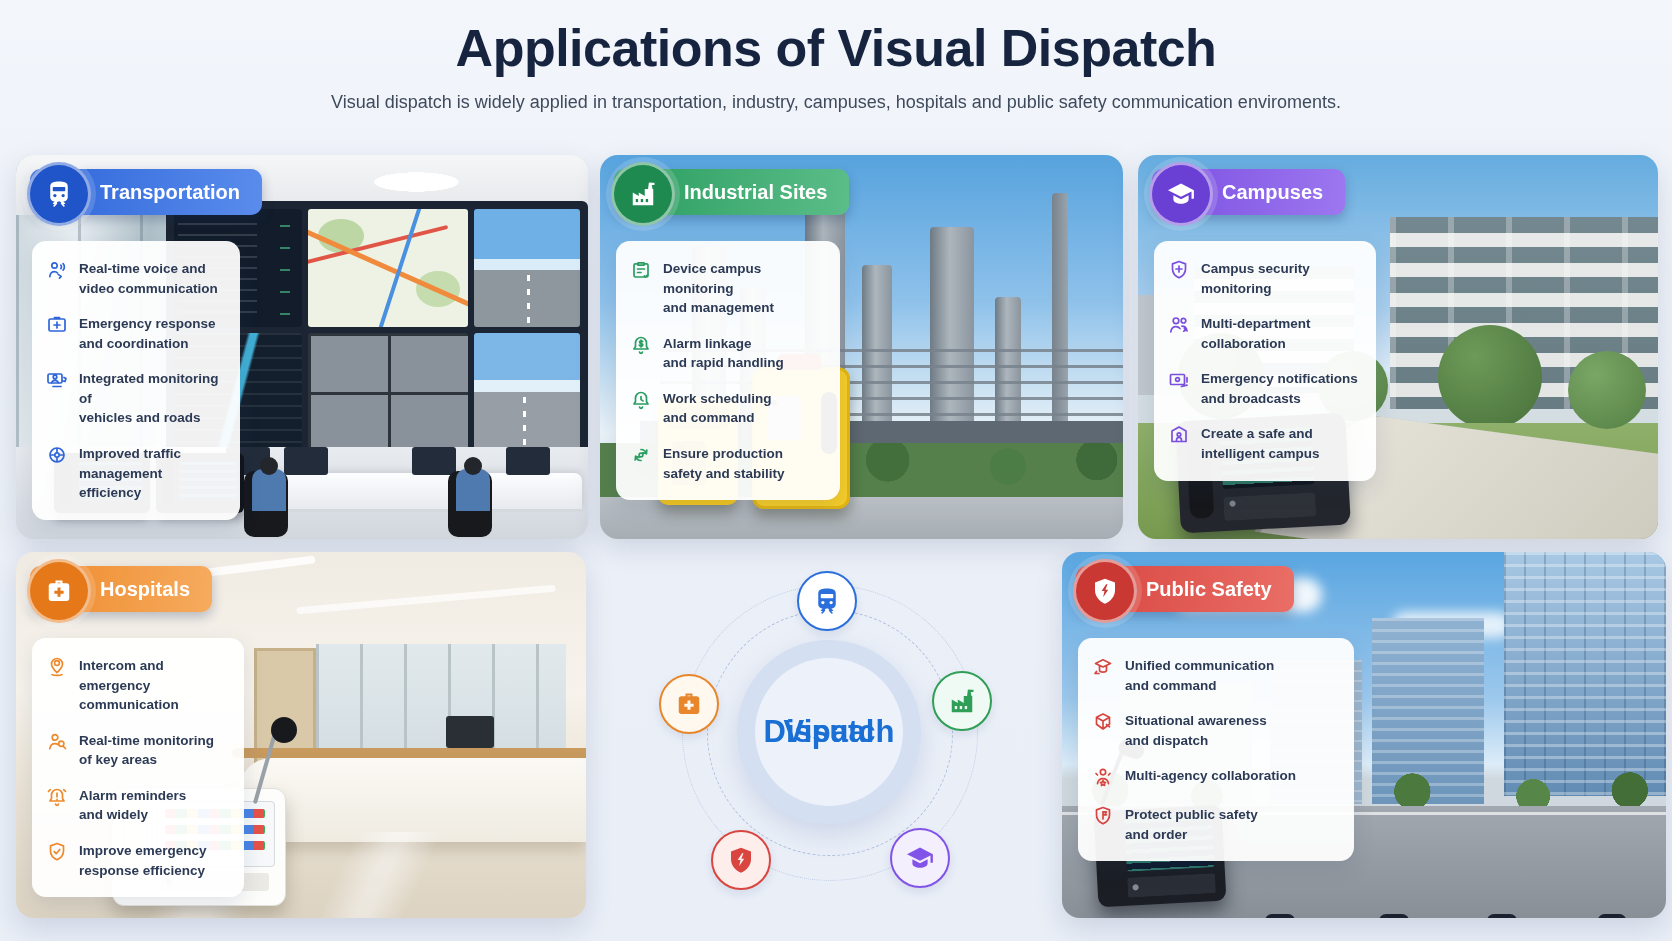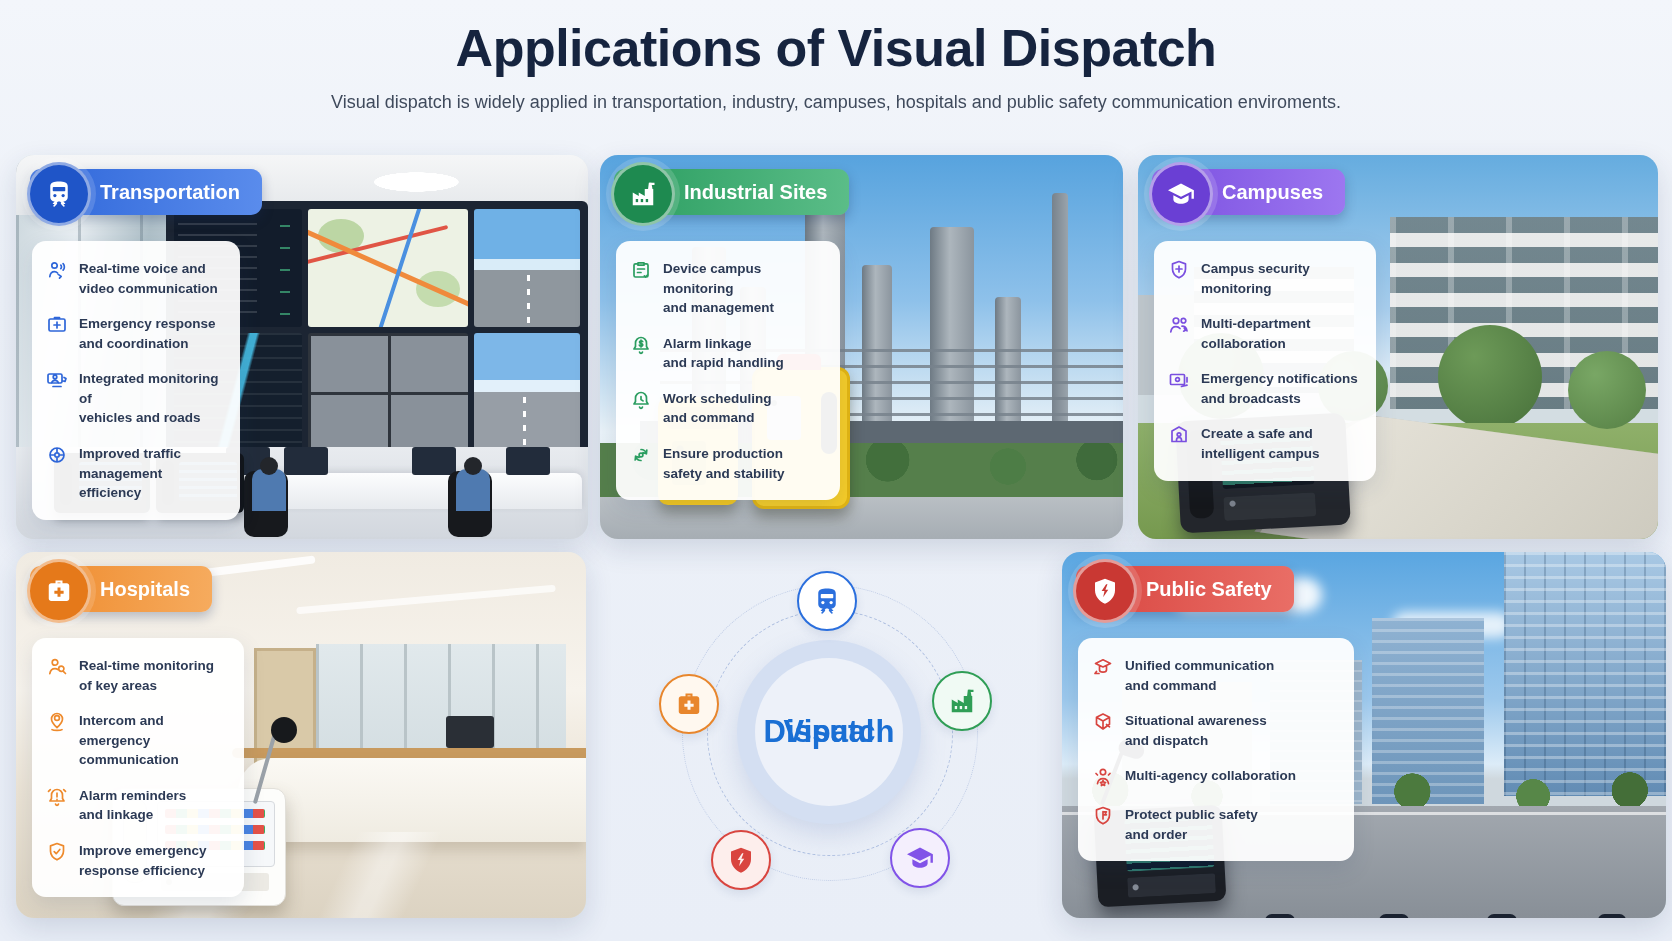--- a/index.html
+++ b/index.html
@@ -462,38 +462,38 @@
           <svg viewBox="0 0 24 24" fill="currentColor" aria-hidden="true">
             <path d="M9.2 3.6h5.6v2.2h3.4c1.1 0 2 .9 2 2V18c0 1.1-.9 2-2 2H5.8c-1.1 0-2-.9-2-2V7.8c0-1.1.9-2 2-2h3.4V3.6zm1.6 1.5v.7h2.4v-.7h-2.4z"></path>
             <path d="M10.8 9.2h2.4v2.5h2.5v2.4h-2.5v2.5h-2.4v-2.5H8.3v-2.4h2.5V9.2z" fill="var(--cut,#fff)"></path>
           </svg>
         </span>
       <span class="badge-label">Hospitals</span>
     </div>
     <div class="panel">
         <div class="feat">
           <span class="feat-icon"><svg viewBox="0 0 24 24" fill="none" stroke="currentColor" stroke-width="1.7" stroke-linecap="round" stroke-linejoin="round" aria-hidden="true">
+              <path d="M12 10.4a2.4 2.4 0 1 0 0-4.8 2.4 2.4 0 0 0 0 4.8Z M12 3.5a5.5 5.5 0 0 1 5.5 5.5c0 3.2-2.4 5.8-5.5 8.5C8.9 14.8 6.5 12.2 6.5 9A5.5 5.5 0 0 1 12 3.5Z M7 19.6c1.5 1 8.5 1 10 0"></path>
+            </svg></span>
+          <span class="feat-text">Intercom and emergency
+communication</span>
+        </div>
+        <div class="feat">
+          <span class="feat-icon"><svg viewBox="0 0 24 24" fill="none" stroke="currentColor" stroke-width="1.7" stroke-linecap="round" stroke-linejoin="round" aria-hidden="true">
               <path d="M10 10.2a2.8 2.8 0 1 0 0-5.6 2.8 2.8 0 0 0 0 5.6Z M4.8 18.6c.5-3.1 2.6-5 5.2-5 1.1 0 2.1.3 3 1 M16.3 16.3a2.6 2.6 0 1 0 0-5.2 2.6 2.6 0 0 0 0 5.2Z M18.3 16.3l2.2 2.2"></path>
             </svg></span>
           <span class="feat-text">Real-time monitoring
 of key areas</span>
         </div>
         <div class="feat">
           <span class="feat-icon"><svg viewBox="0 0 24 24" fill="none" stroke="currentColor" stroke-width="1.7" stroke-linecap="round" stroke-linejoin="round" aria-hidden="true">
-              <path d="M12 10.4a2.4 2.4 0 1 0 0-4.8 2.4 2.4 0 0 0 0 4.8Z M12 3.5a5.5 5.5 0 0 1 5.5 5.5c0 3.2-2.4 5.8-5.5 8.5C8.9 14.8 6.5 12.2 6.5 9A5.5 5.5 0 0 1 12 3.5Z M7 19.6c1.5 1 8.5 1 10 0"></path>
-            </svg></span>
-          <span class="feat-text">Intercom and emergency
-communication</span>
-        </div>
-        <div class="feat">
-          <span class="feat-icon"><svg viewBox="0 0 24 24" fill="none" stroke="currentColor" stroke-width="1.7" stroke-linecap="round" stroke-linejoin="round" aria-hidden="true">
               <path d="M12 4.5a5.5 5.5 0 0 1 5.5 5.5v3.5l1.5 2.5H5l1.5-2.5V10A5.5 5.5 0 0 1 12 4.5Z M10.5 19c.3.9.8 1.3 1.5 1.3s1.2-.4 1.5-1.3 M12 8.2v3.6 M12 14.3v.2 M5.3 4.6L3.5 6.4 M18.7 4.6l1.8 1.8"></path>
             </svg></span>
           <span class="feat-text">Alarm reminders
-and linkage</span>
+and widely</span>
         </div>
         <div class="feat">
           <span class="feat-icon"><svg viewBox="0 0 24 24" fill="none" stroke="currentColor" stroke-width="1.7" stroke-linecap="round" stroke-linejoin="round" aria-hidden="true">
               <path d="M12 3.5l6.5 2.4v5c0 4-2.7 7-6.5 8.9-3.8-1.9-6.5-4.9-6.5-8.9v-5L12 3.5Z M9.2 11.7l2 2 3.6-4.2"></path>
             </svg></span>
           <span class="feat-text">Improve emergency
 response efficiency</span>
         </div>
       </div>
   </section>

